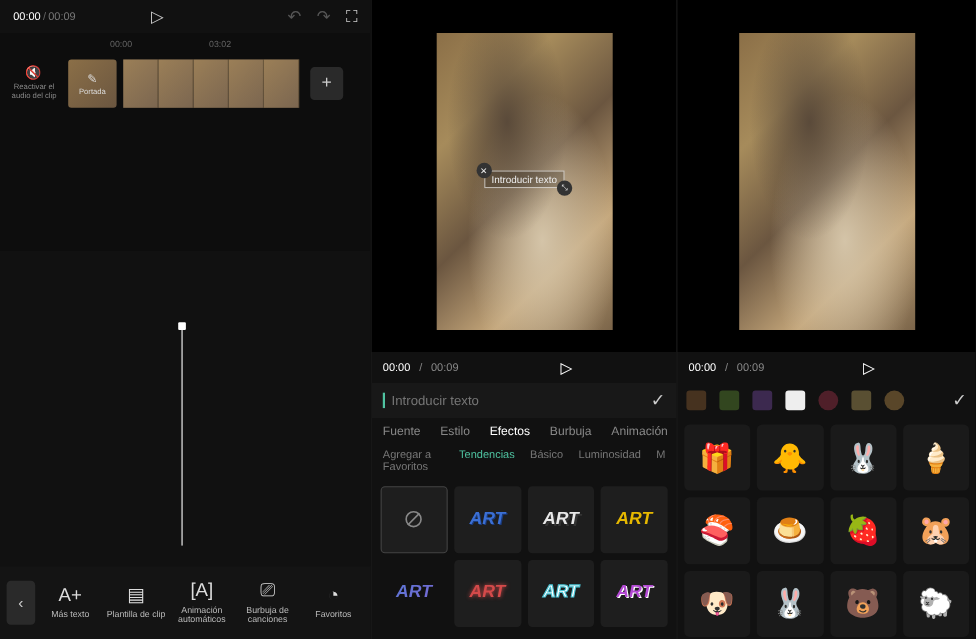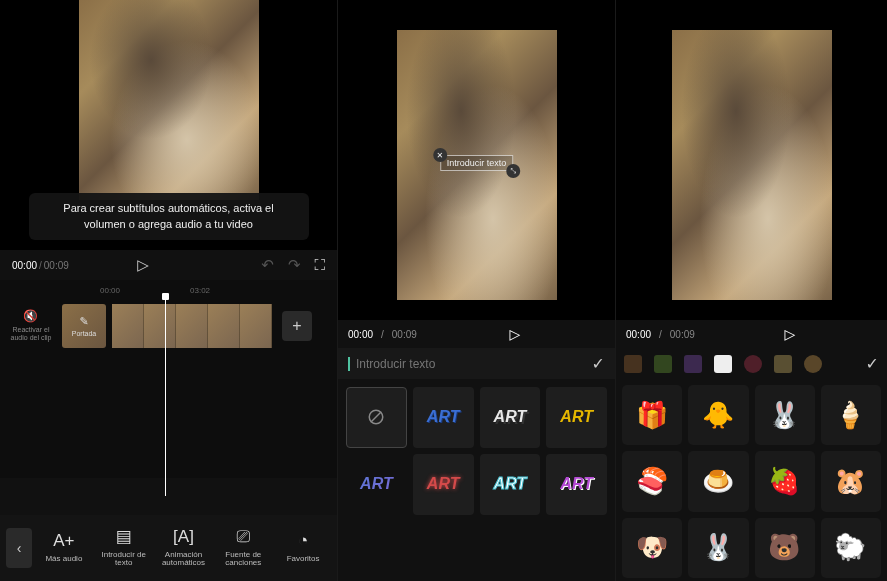--- a/index.html
+++ b/index.html
@@ -59,24 +59,20 @@
 .sticker-tabs{display:flex;align-items:center;padding:6px 8px;gap:12px;font-size:13px}
 .sticker-tabs .st{width:18px;height:18px;border-radius:3px;opacity:.6}
 .sticker-tabs .st.active{opacity:1}
 .sticker-grid{display:grid;grid-template-columns:repeat(4,1fr);gap:6px;padding:6px}
 .sticker{aspect-ratio:1;background:#1a1a1a;border-radius:5px;display:flex;align-items:center;justify-content:center;font-size:26px}
 </style>
 </head>
 <body>
 
 <div class="panel p1">
-  <div class="preview">
-    <div class="dog"></div>
-    <div class="tooltip">Para crear subtítulos automáticos, activa el volumen o agrega audio a tu video</div>
-  </div>
   <div class="ctrl-row">
     <span class="time-cur" style="color:#fff;font-size:10px">00:00</span>
     <span style="color:#666;font-size:10px;margin:0 2px">/</span>
     <span style="color:#777;font-size:10px">00:09</span>
     <span class="spacer"></span>
     <span class="ctrl-icon" style="margin:0 30px 0 0">▷</span>
     <span class="spacer"></span>
     <span class="ctrl-icon" style="color:#555">↶</span>
     <span class="ctrl-icon" style="color:#555">↷</span>
     <span class="ctrl-icon">⛶</span>
@@ -104,33 +100,33 @@
       </div>
       <div class="add-clip">+</div>
     </div>
     <div style="height:120px"></div>
   </div>
   <div class="playhead"></div>
   <div class="bottom-tools">
     <div class="back-btn">‹</div>
     <div class="tool">
         <span class="icon">A+</span>
-        <span>Más audio</span>
+        <span>Más texto</span>
       </div>
     <div class="tool">
         <span class="icon">▤</span>
-        <span>Introducir de texto</span>
+        <span>Plantilla de clip</span>
       </div>
     <div class="tool">
         <span class="icon">[A]</span>
         <span>Animación automáticos</span>
       </div>
     <div class="tool">
         <span class="icon">⎚</span>
-        <span>Fuente de canciones</span>
+        <span>Burbuja de canciones</span>
       </div>
     <div class="tool">
         <span class="icon">◔</span>
         <span>Favoritos</span>
       </div>
   </div>
 </div>
 
 <div class="panel p2">
   <div class="topbar">
@@ -155,20 +151,34 @@
     <span class="time-cur">00:00</span>
     <span>/</span>
     <span>00:09</span>
     <span class="spacer"></span>
     <span class="play">▷</span>
     <span class="spacer"></span>
   </div>
   <div class="text-input-bar">
     <input class="text-input" placeholder="Introducir texto" style="">
     <span class="check">✓</span>
+  </div>
+  <div class="tabs">
+    <span>Fuente</span>
+    <span>Estilo</span>
+    <span class="active">Efectos</span>
+    <span>Burbuja</span>
+    <span>Animación</span>
+  </div>
+  <div class="subtabs">
+    <span>Agregar a Favoritos</span>
+    <span class="active">Tendencias</span>
+    <span>Básico</span>
+    <span>Luminosidad</span>
+    <span>M</span>
   </div>
   <div class="fx-grid">
     <div class="fx-item fx-none">
         <svg viewBox="0 0 24 24" fill="none" stroke="#888" stroke-width="2">
           <circle cx="12" cy="12" r="9"></circle>
           <line x1="5" y1="19" x2="19" y2="5"></line>
         </svg>
       </div>
     <div class="fx-item" style="color:#3b6fd4;text-shadow:1px 1px 0 #1a3a7a">ART</div>
     <div class="fx-item" style="color:#e8e8e8;text-shadow:2px 2px 0 #333">ART</div>

